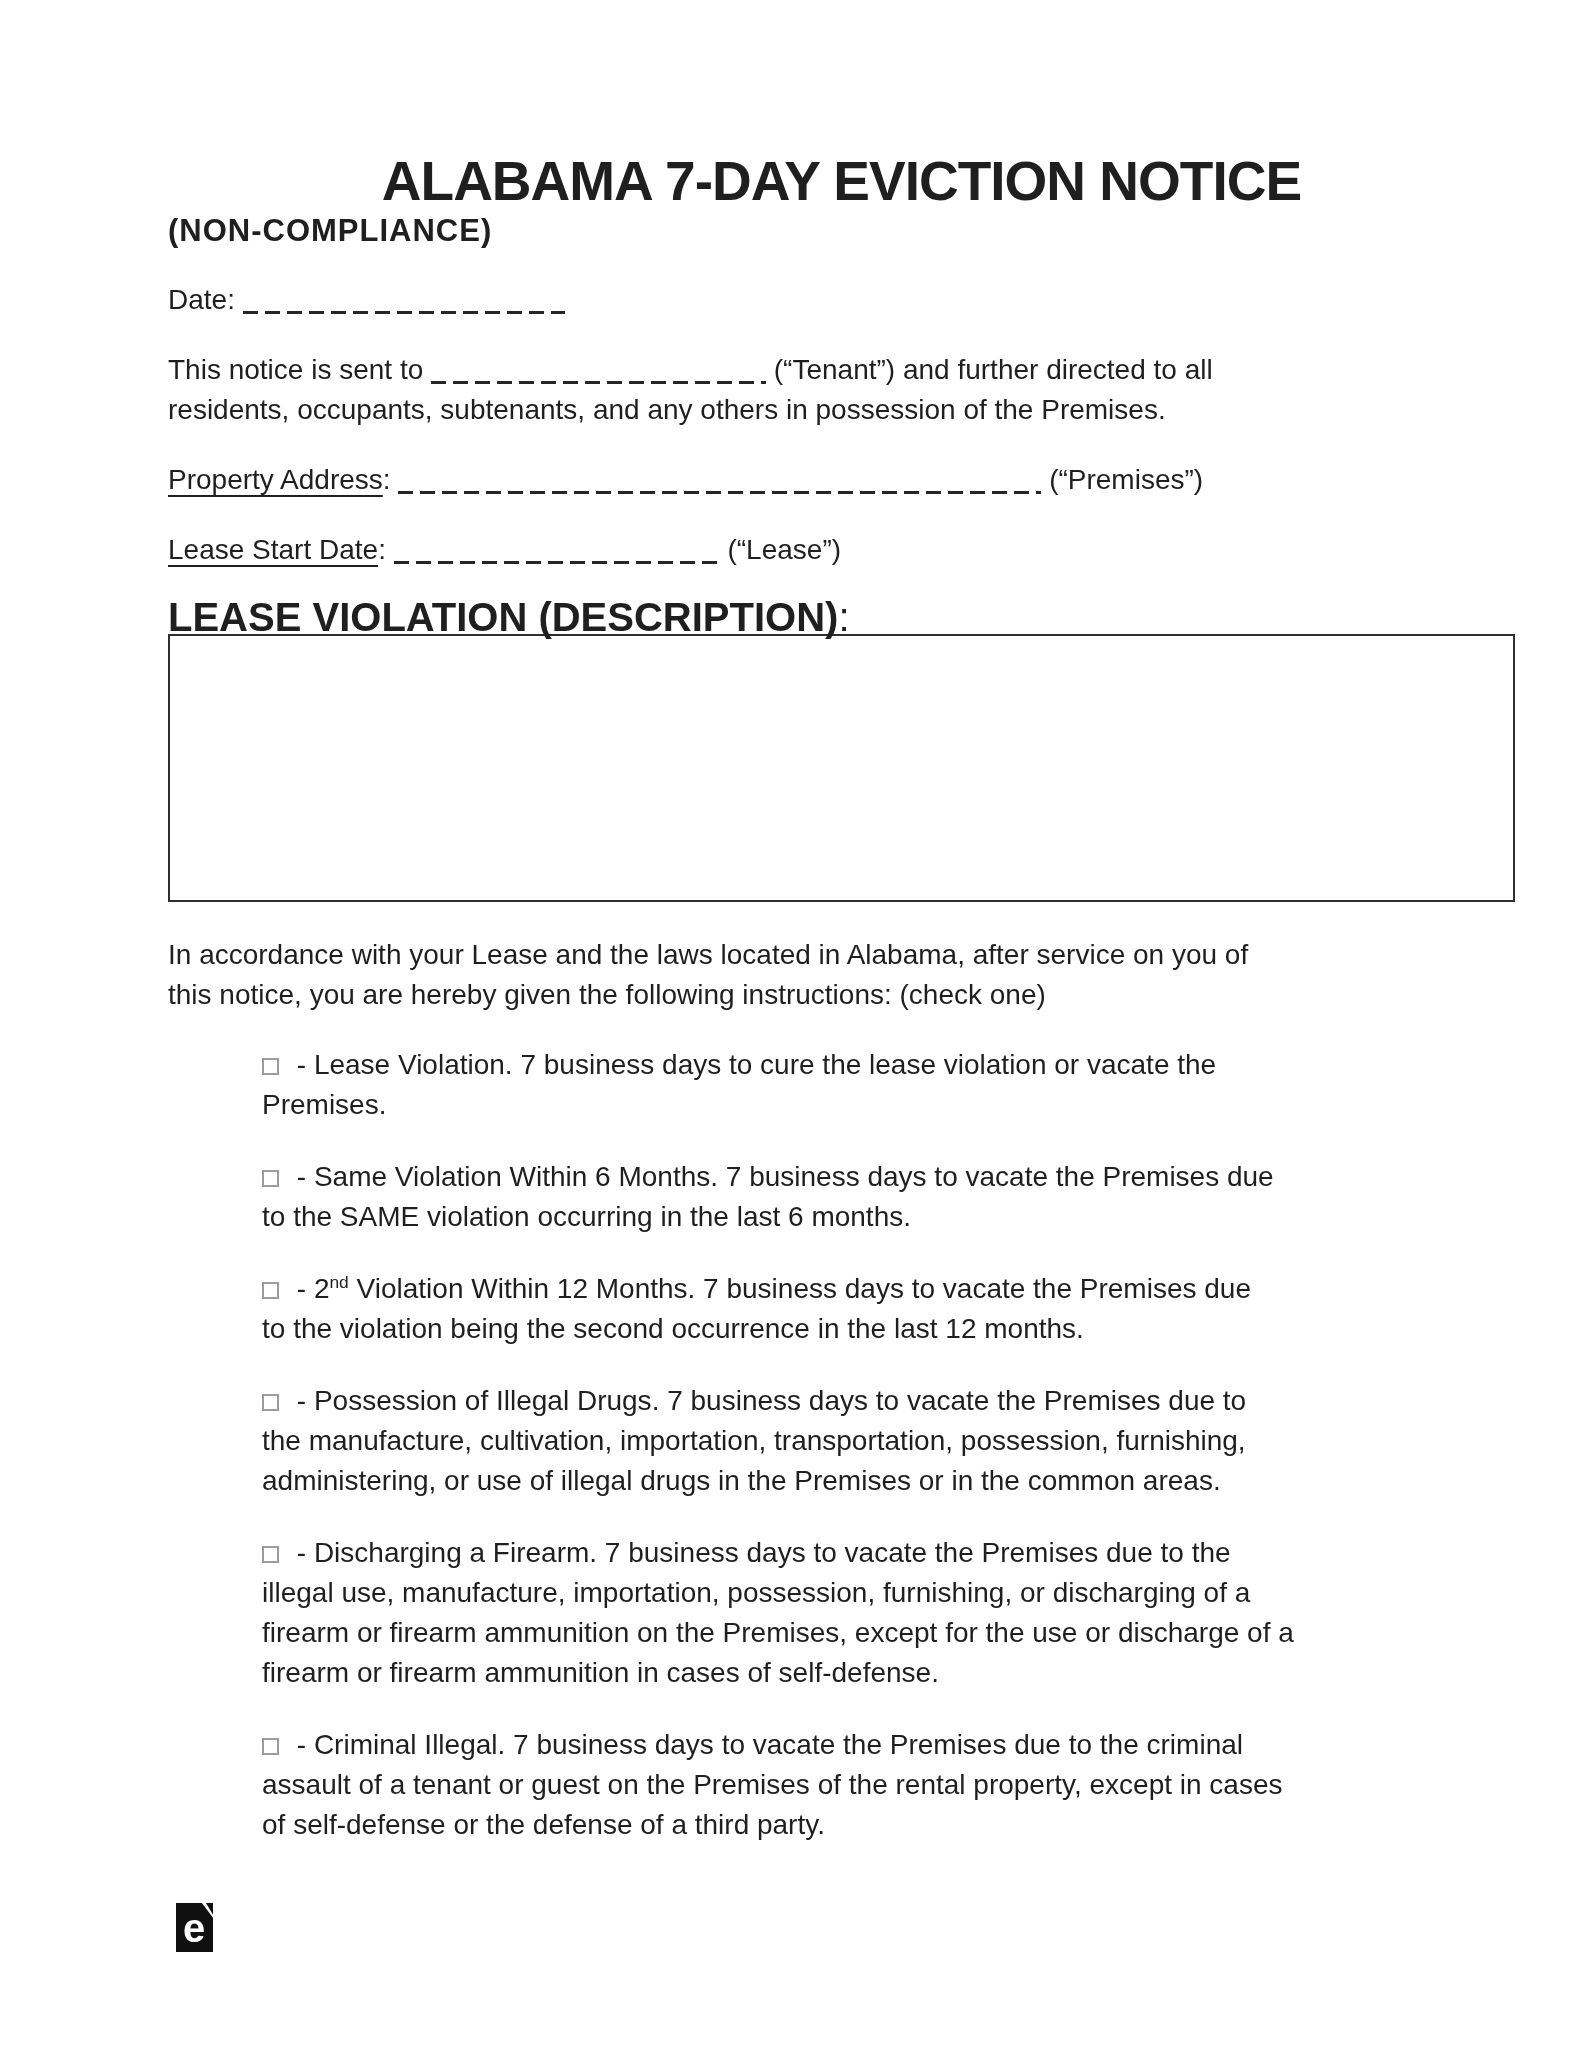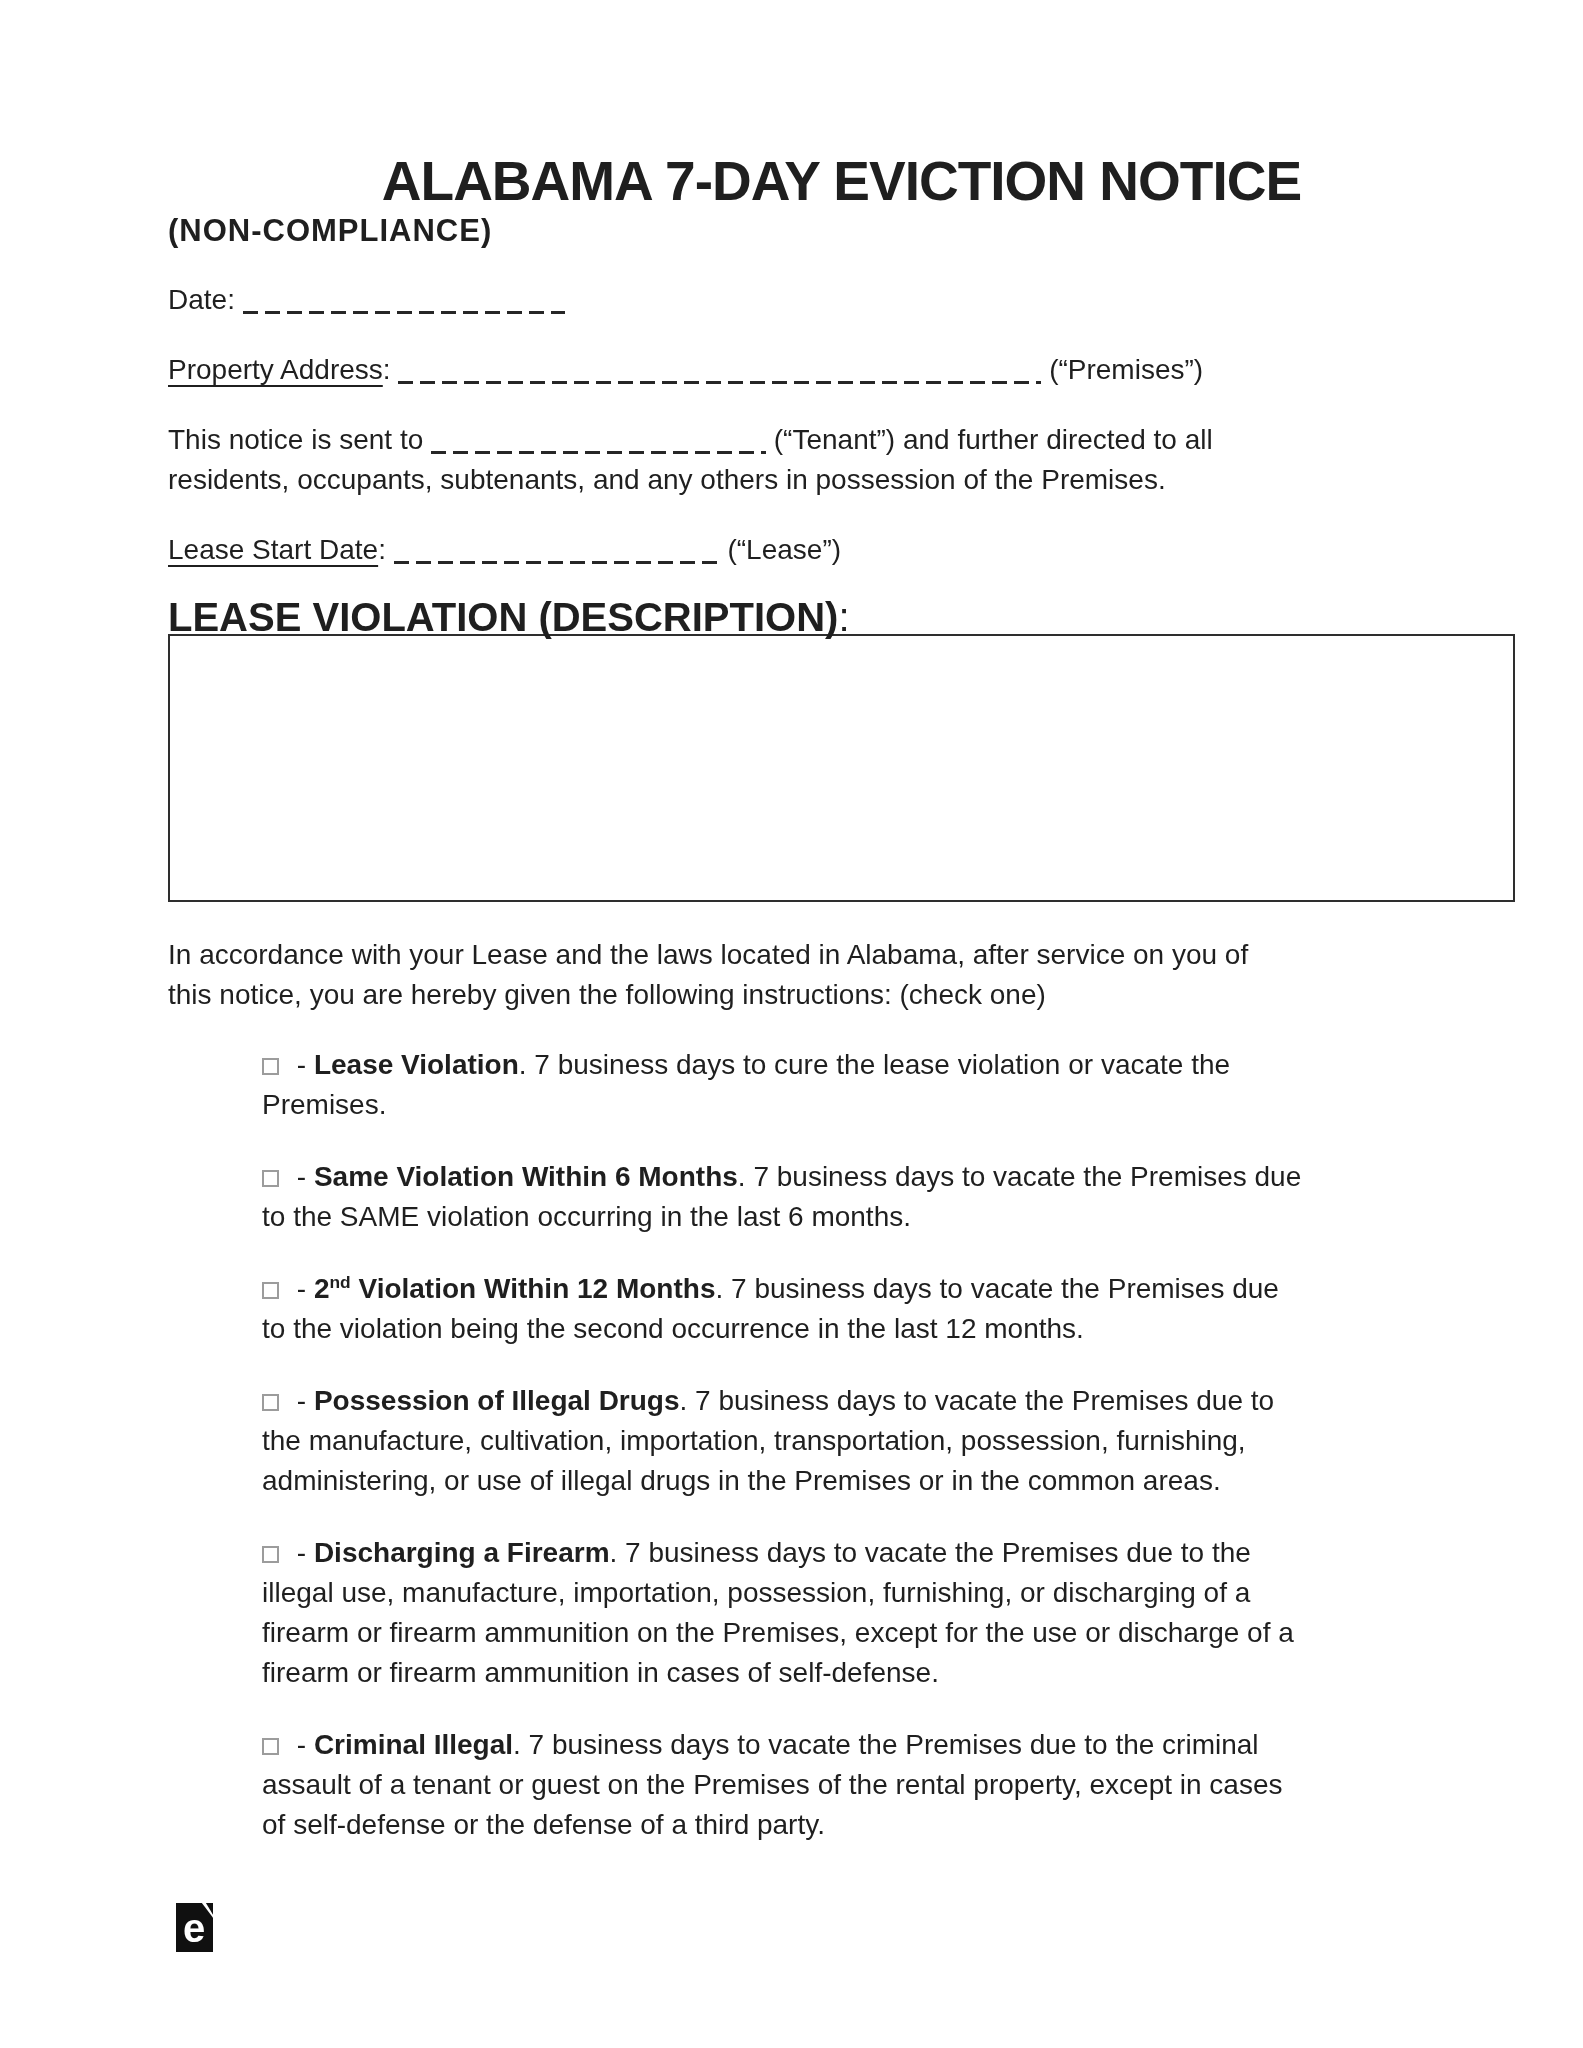--- a/index.html
+++ b/index.html
@@ -69,21 +69,21 @@
     display:inline-block;
     width:13px;
     height:13px;
     box-sizing:content-box;
     border:2px solid #9c9c9c;
     background:#ffffff;
     margin-right:10px;
     position:relative;
     top:1px;
   }
-  .opt-label{font-weight:700;}
+  .opt-label{font-weight:400;}
   .opt-label sup{font-size:0.62em;line-height:0;}
   .logo{
     position:relative;
     width:37px;
     height:49px;
     margin:58px 0 0 8px;
   }
   .logo-page{
     position:absolute;
     left:0;top:0;right:0;bottom:0;
@@ -111,24 +111,24 @@
 </head>
 <body>
 
 <div class="page">
 
   <h1 class="doc-title">ALABAMA 7-DAY EVICTION NOTICE</h1>
   <div class="doc-subtitle">(NON-COMPLIANCE)</div>
 
   <p class="block"><span>Date:</span> <span class="blank blank-date"></span></p>
 
-  <p class="block"><span class="ulabel">Property Address</span><span>:</span> <span class="blank blank-property"></span> <span>(“Premises”)</span></p>
-
   <p class="block"><span>This notice is sent to</span> <span class="blank blank-tenant"></span> <span>(“Tenant”) and further directed to all
 residents, occupants, subtenants, and any others in possession of the Premises.</span></p>
+
+  <p class="block"><span class="ulabel">Property Address</span><span>:</span> <span class="blank blank-property"></span> <span>(“Premises”)</span></p>
 
   <p class="block"><span class="ulabel">Lease Start Date</span><span>:</span> <span class="blank blank-lease"></span> <span>(“Lease”)</span></p>
 
   <h2 class="section-heading"><span>LEASE VIOLATION (DESCRIPTION)</span><span class="colon">:</span></h2>
 
   <div class="desc-box"></div>
 
   <p class="block">In accordance with your Lease and the laws located in Alabama, after service on you of
 this notice, you are hereby given the following instructions: (check one)</p>
 

